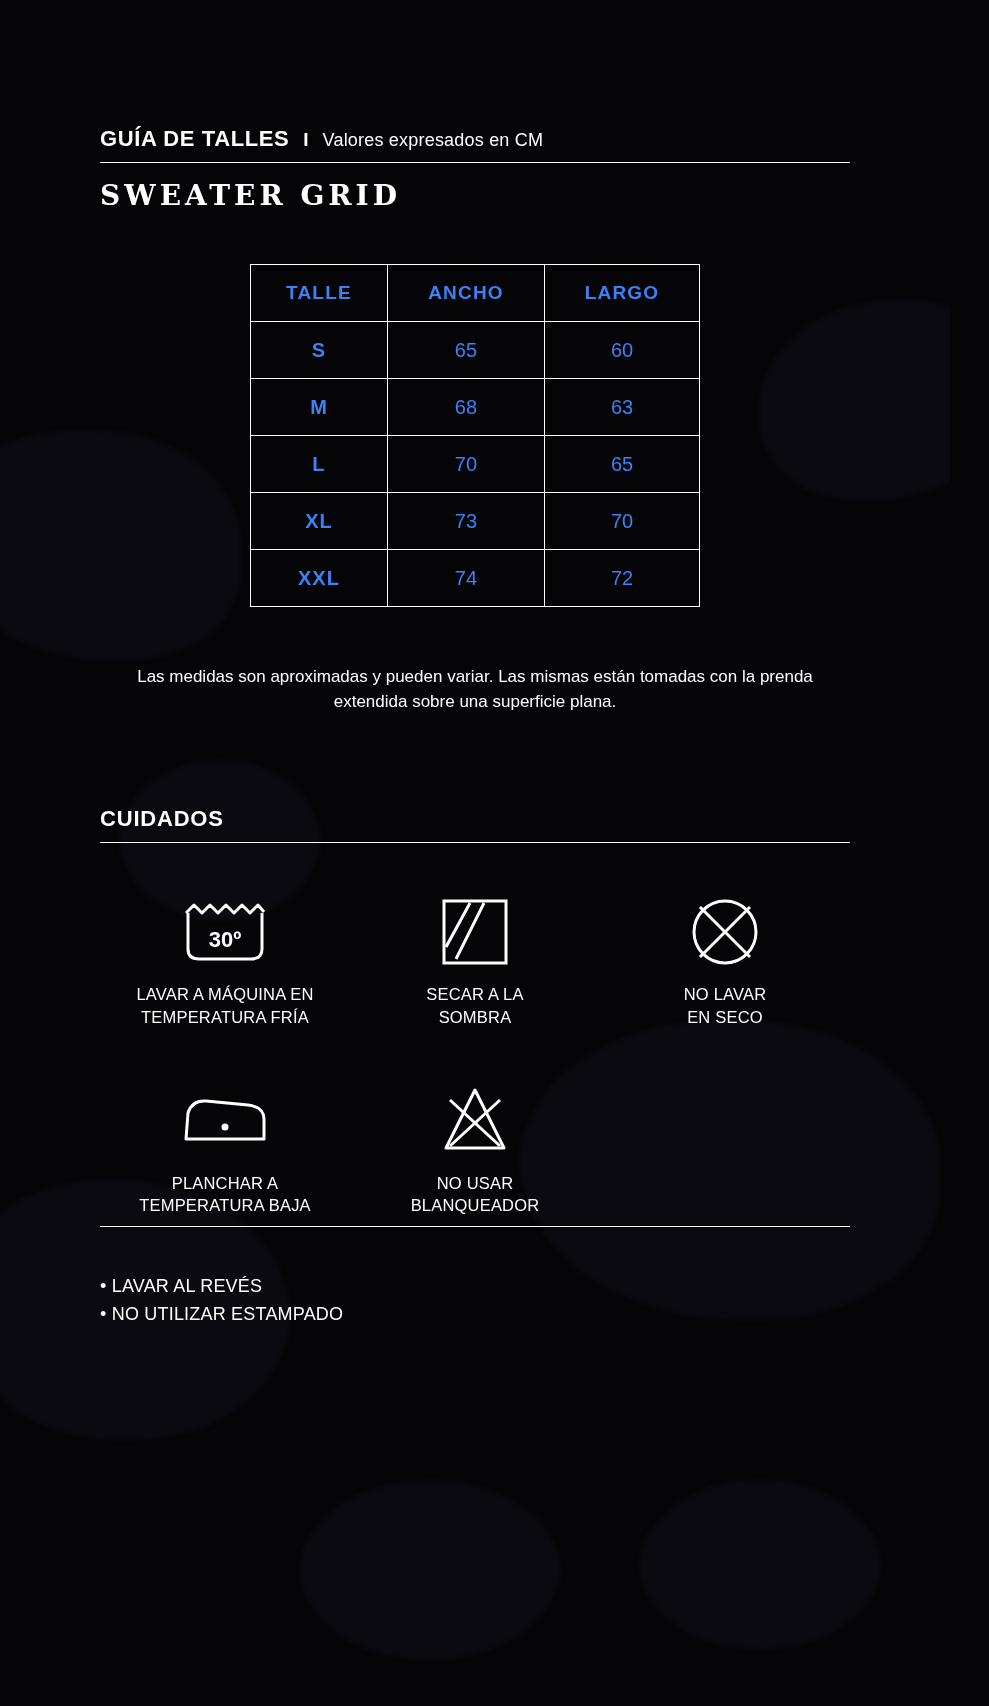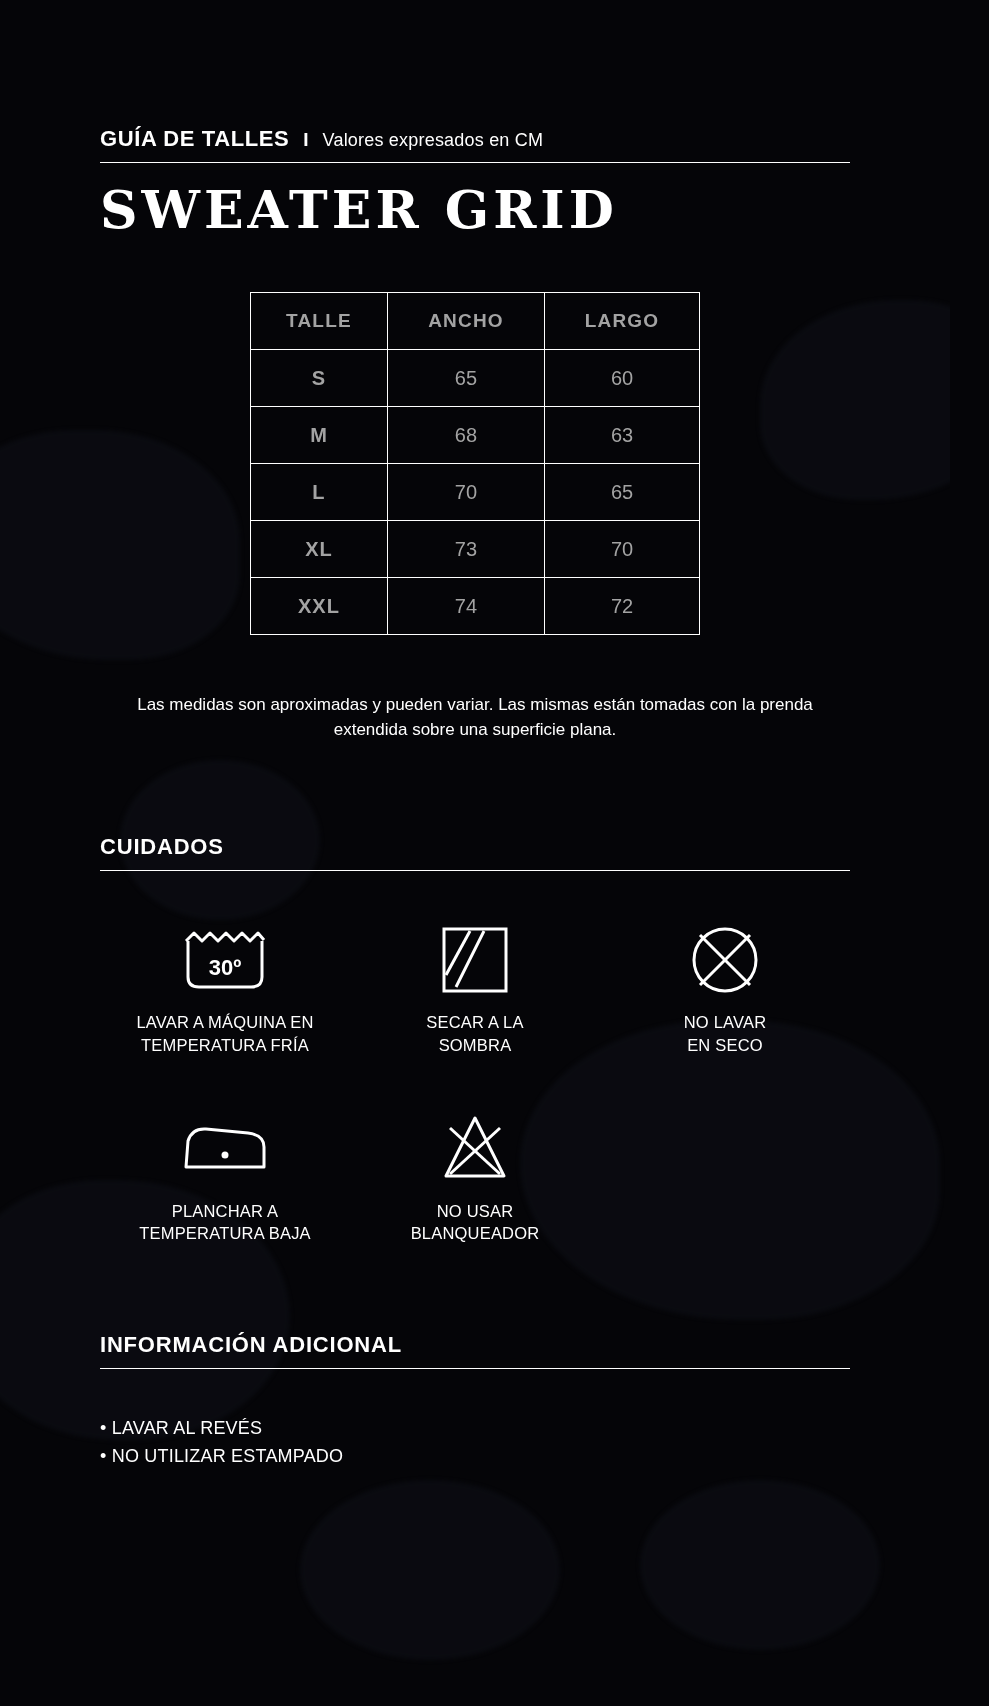--- a/index.html
+++ b/index.html
@@ -51,21 +51,21 @@
   .guia-sep { font-size: 19px; font-weight: bold; padding: 0 4px; }
   .guia-sub { font-size: 18px; font-weight: normal; letter-spacing: .2px; }
   .rule {
     height: 1px;
     background: #ffffff;
     margin-top: 10px;
     width: 100%;
   }
   .product-title {
     font-family: "DejaVu Serif", serif;
-    font-size: 52px;
+    font-size: 28px;
     font-weight: bold;
     letter-spacing: 4px;
     margin-top: 16px;
     white-space: nowrap;
   }
 
   
   .table-wrap {
     display: flex;
     justify-content: center;
@@ -74,21 +74,21 @@
   table.size-table {
     border-collapse: collapse;
     width: 450px;
   }
   table.size-table th, table.size-table td {
     border: 1px solid #ffffff;
     text-align: center;
     font-size: 20px;
     height: 57px;
     font-weight: normal;
-    color: #a3a3a3;
+    color: #3b82f6;
   }
   table.size-table th {
     font-weight: bold;
     letter-spacing: 1.2px;
     font-size: 19px;
   }
   table.size-table td.size-label { font-weight: bold; letter-spacing: 1px; }
 
   .note {
     text-align: center;
@@ -260,21 +260,20 @@
             <line x1="62" y1="16" x2="12" y2="62" stroke="#fff" stroke-width="3"></line>
           </svg>
         </div>
         <div class="care-label">NO USAR
 BLANQUEADOR</div>
       </div>
 
 
     </div>
 
-    <div class="section-head adicional">INFORMACIÓN ADICIONAL</div>
     <div class="rule"></div>
 
     <div class="bullets">
       <div class="bullet">• LAVAR AL REVÉS</div>
       <div class="bullet">• NO UTILIZAR ESTAMPADO</div>
     </div>
 
   </div>
 </div>
 

